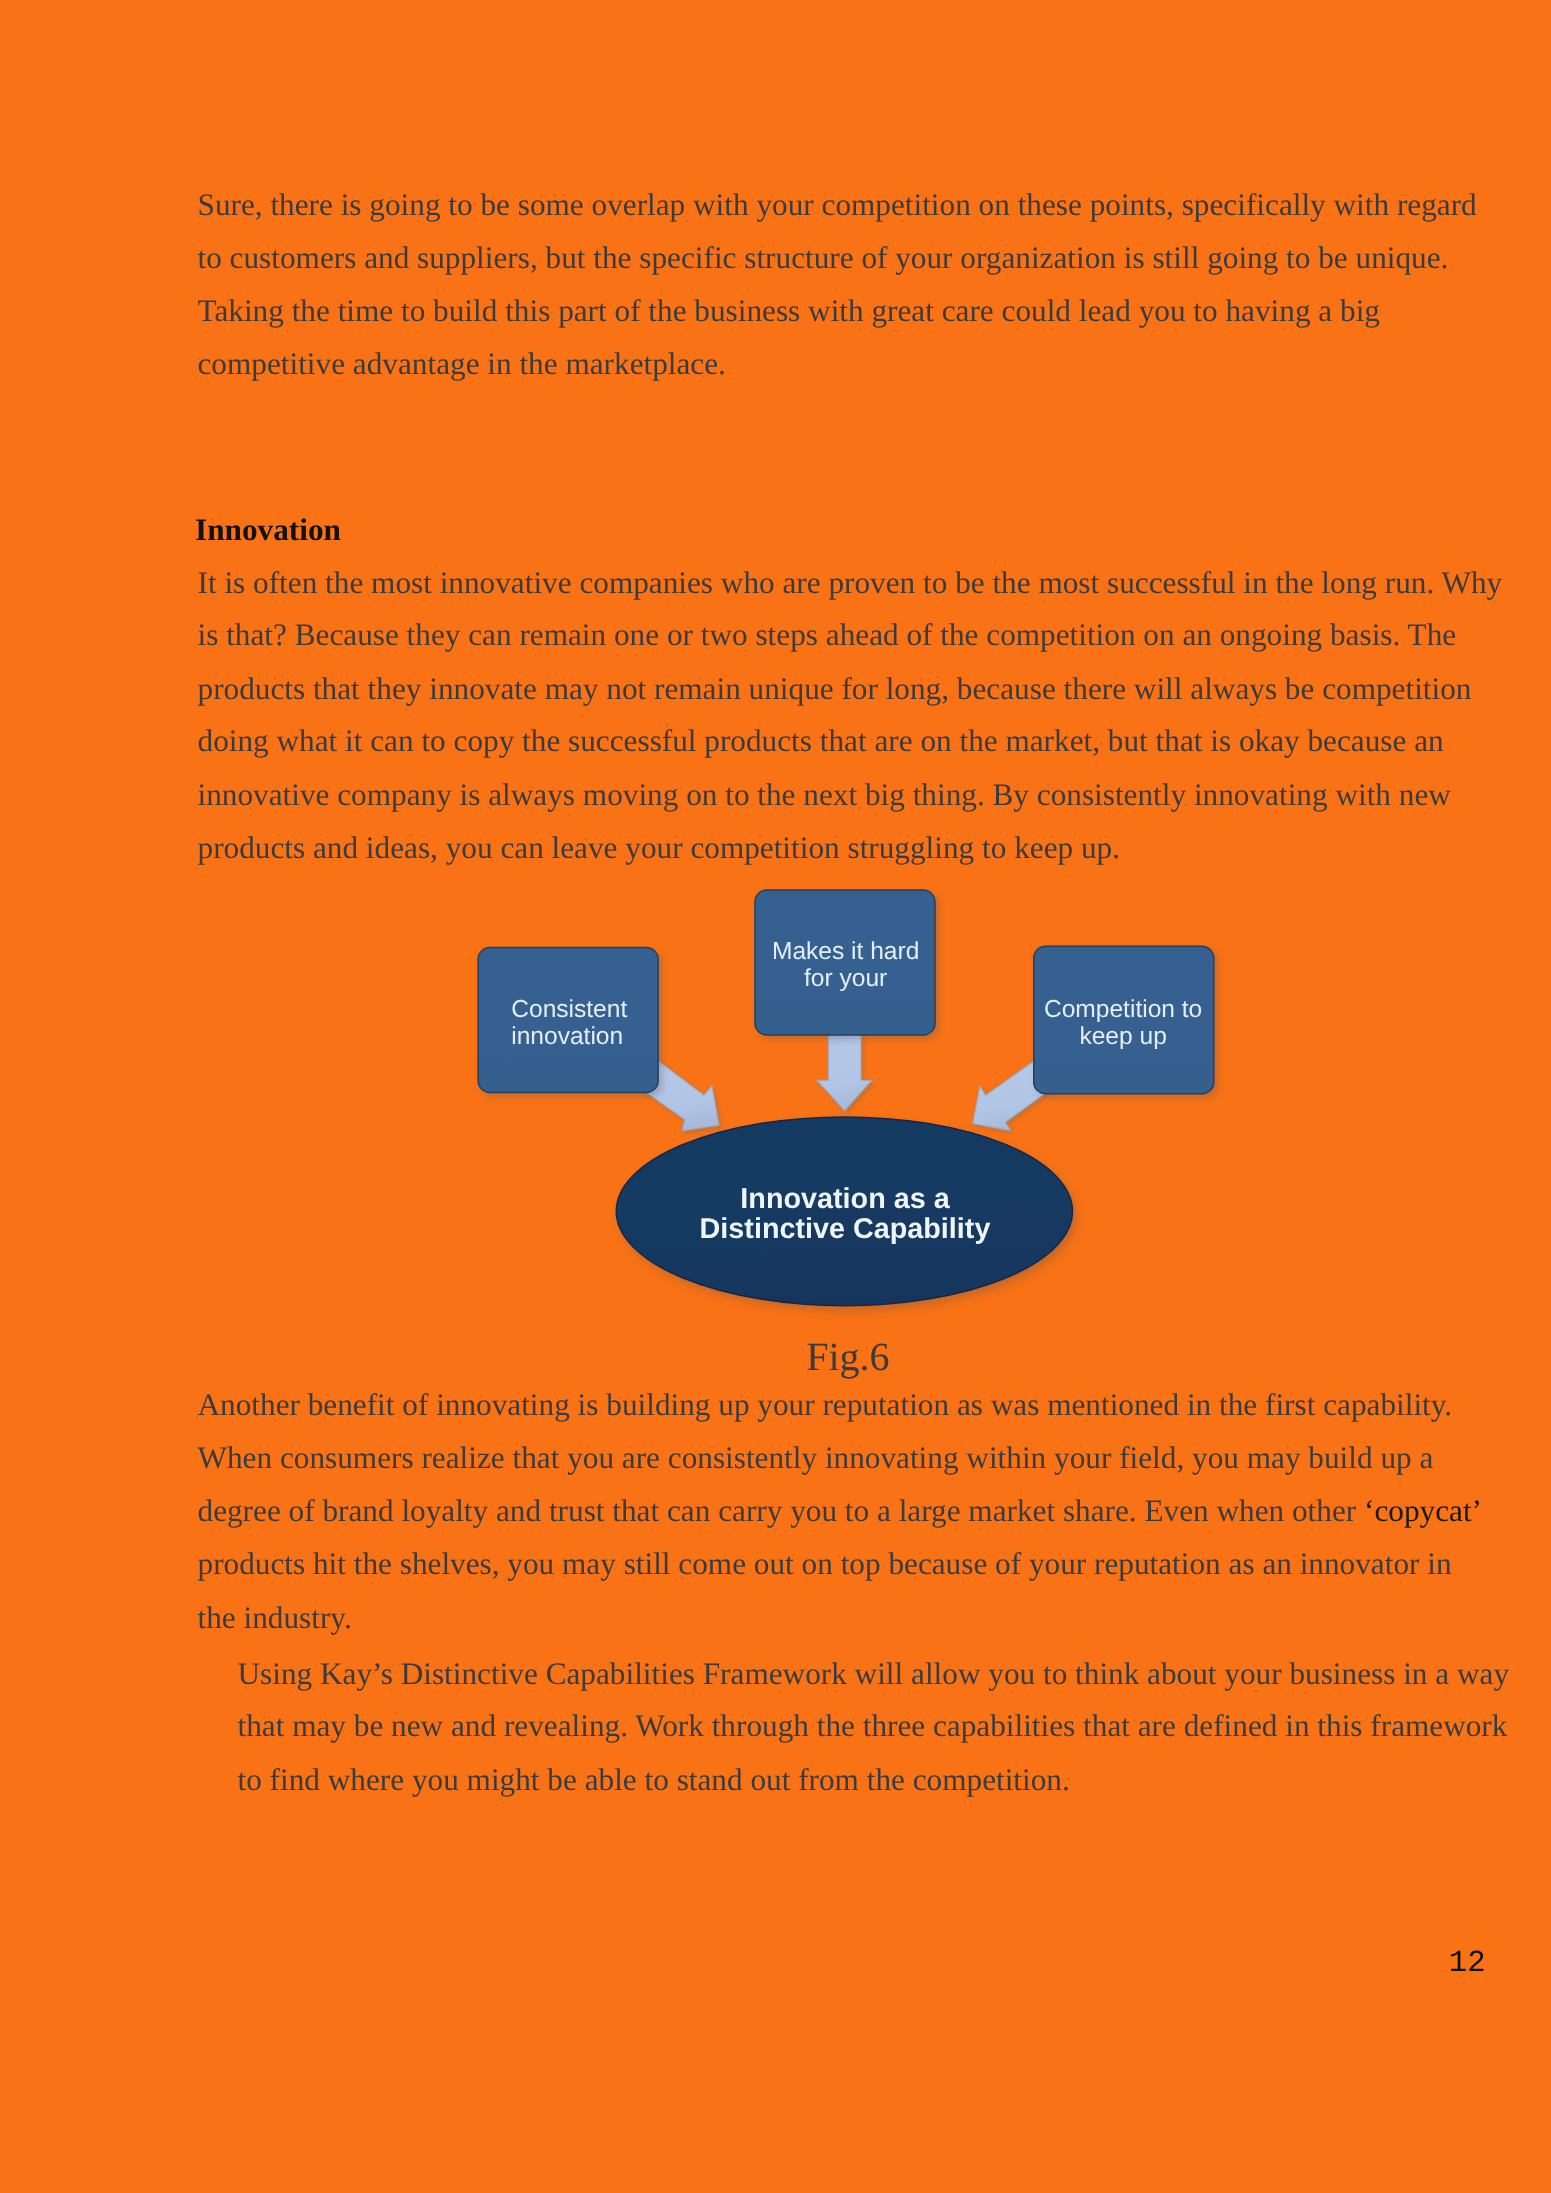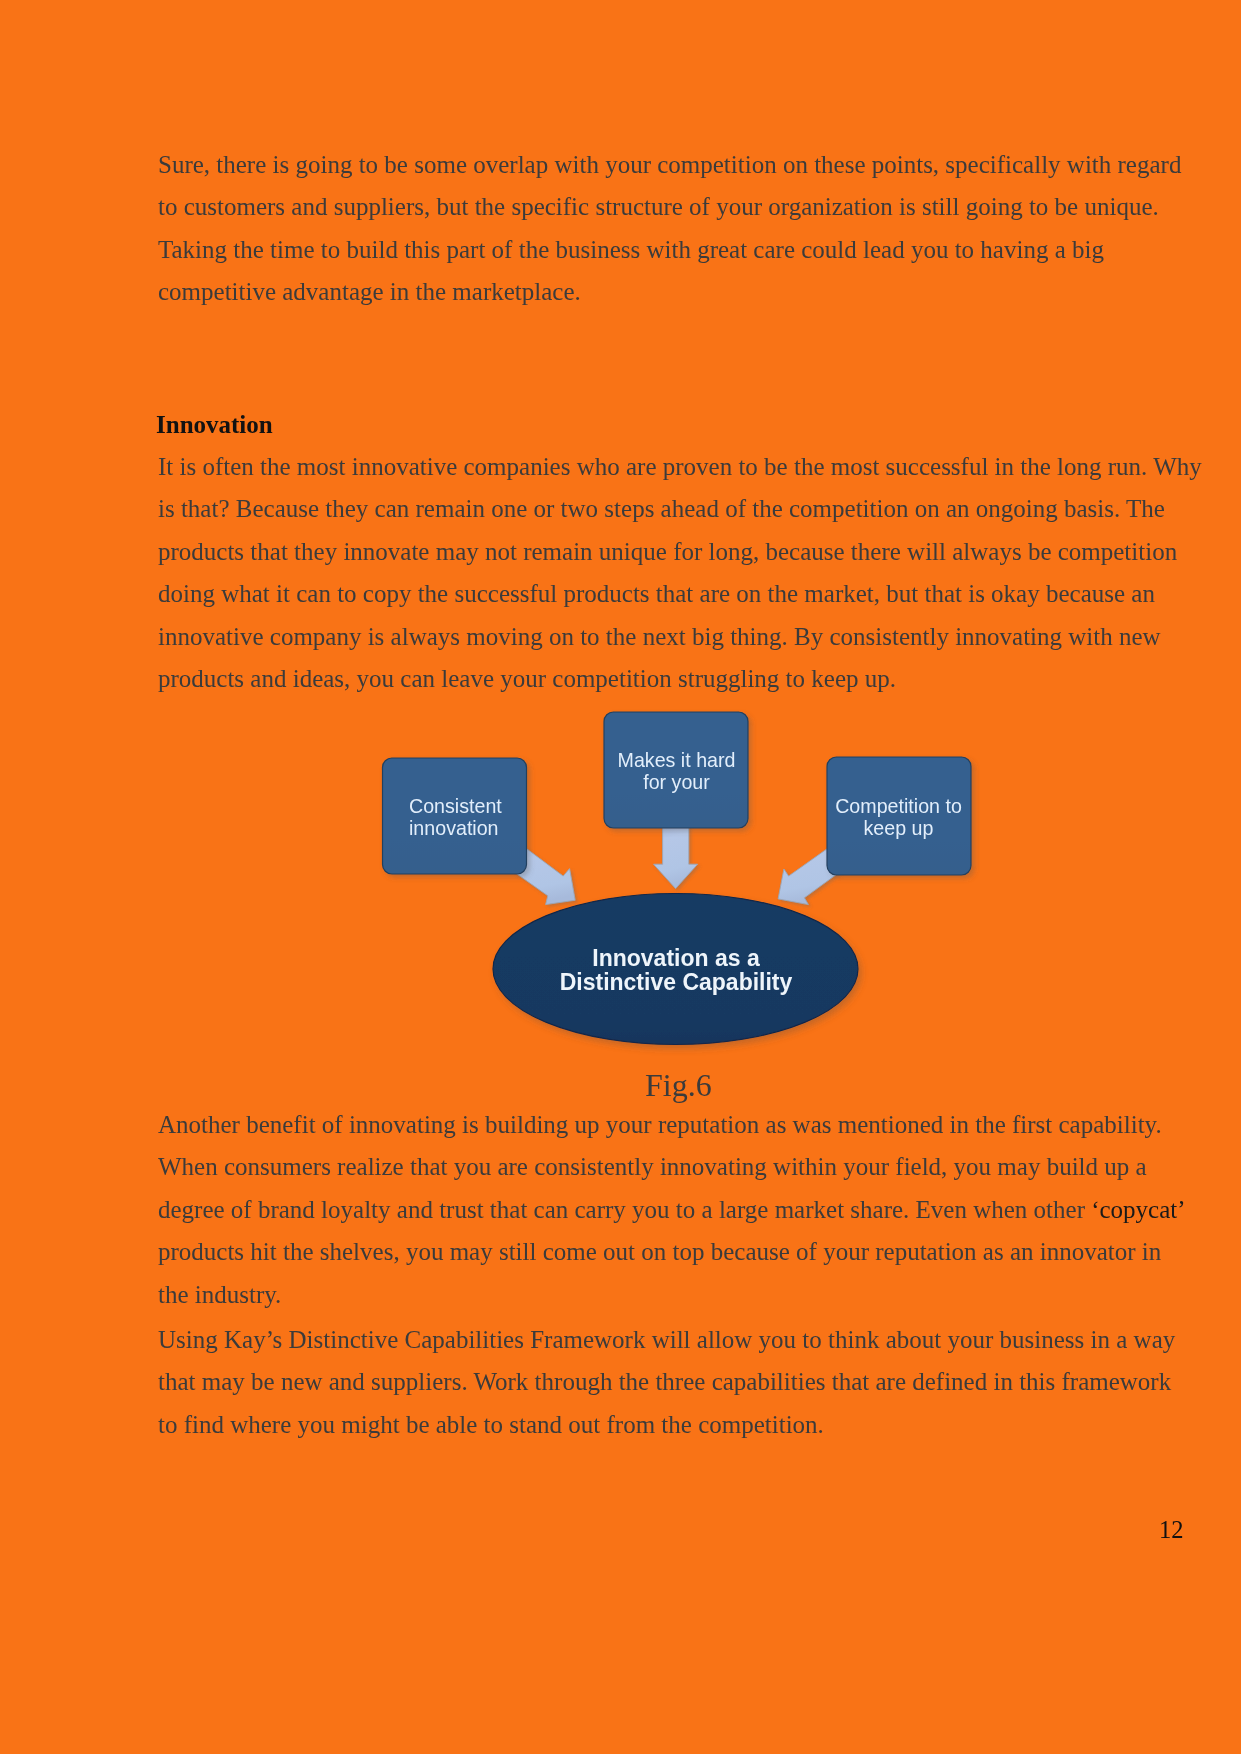--- a/index.html
+++ b/index.html
@@ -4,22 +4,22 @@
 <style>
 html,body{margin:0;padding:0;background:#ffffff;}
 .page{position:relative;width:1241px;height:1754px;background:#f97316;overflow:hidden;
       font-family:"Liberation Serif",serif;}
 .para{position:absolute;will-change:transform;left:158px;font-family:"Liberation Serif",serif;font-size:25px;
       line-height:42.4px;color:#3b3b3b;white-space:pre;}
 .heading{position:absolute;will-change:transform;left:156px;font-family:"Liberation Serif",serif;font-size:25px;
       font-weight:bold;line-height:42.4px;color:#121212;white-space:pre;}
 .fig-caption{position:absolute;will-change:transform;font-family:"Liberation Serif",serif;font-size:32px;
       color:#3b3b3b;white-space:pre;}
-.page-num{position:absolute;will-change:transform;font-family:Liberation Serif, serif;font-size:24.5px;
-      color:#111111;white-space:pre;}
+.page-num{position:absolute;will-change:transform;font-family:Liberation Mono, monospace;font-size:24.5px;
+      color:#111111;white-space:pre;margin-top:42px;}
 .b{font-weight:normal;color:#1a1a1a;}
 .figure{position:absolute;left:0;top:0;width:1241px;height:1754px;}
 </style>
 </head>
 <body>
 
 <div class="page">
 
   <div class="para" id="para-intro" style="top: 144px; color: rgb(59, 59, 59);"><div>Sure, there is going to be some overlap with your competition on these points, specifically with regard</div><div>to customers and suppliers, but the specific structure of your organization is still going to be unique.</div><div>Taking the time to build this part of the business with great care could lead you to having a big</div><div>competitive advantage in the marketplace.</div></div>
 
@@ -77,16 +77,16 @@
         <text x="898.5" y="834.9" text-anchor="middle" fill="#e2eefb" font-family="&quot;Liberation Sans&quot;, sans-serif" font-size="19.65">keep up</text>
         <text x="676" y="966" text-anchor="middle" fill="#eef5fb" font-family="&quot;Liberation Sans&quot;, sans-serif" font-size="23" font-weight="bold">Innovation as a</text>
         <text x="676" y="990.2" text-anchor="middle" fill="#eef5fb" font-family="&quot;Liberation Sans&quot;, sans-serif" font-size="23" font-weight="bold">Distinctive Capability</text>
       </g>
   </svg>
 
   <div class="fig-caption" id="fig-caption" style="left:644.5px;top:1067px">Fig.6</div>
 
   <div class="para" id="para-after-figure" style="top: 1104px; color: rgb(59, 59, 59);"><div>Another benefit of innovating is building up your reputation as was mentioned in the first capability.</div><div>When consumers realize that you are consistently innovating within your field, you may build up a</div><div>degree of brand loyalty and trust that can carry you to a large market share. Even when other <span class="b">‘copycat’</span></div><div>products hit the shelves, you may still come out on top because of your reputation as an innovator in</div><div>the industry.</div></div>
 
-  <div class="para" id="para-closing" style="top: 1319px; color: rgb(59, 59, 59);"><div>Using Kay’s Distinctive Capabilities Framework will allow you to think about your business in a way</div><div>that may be new and suppliers. Work through the three capabilities that are defined in this framework</div><div>to find where you might be able to stand out from the competition.</div></div>
+  <div class="para" id="para-closing" style="top: 1319px; color: rgb(59, 59, 59); margin-left: 32px;"><div>Using Kay’s Distinctive Capabilities Framework will allow you to think about your business in a way</div><div>that may be new and revealing. Work through the three capabilities that are defined in this framework</div><div>to find where you might be able to stand out from the competition.</div></div>
 
   <div class="page-num" id="page-num" style="left:1158.5px;top:1516px">12</div>
 </div>
 
 </body></html>

